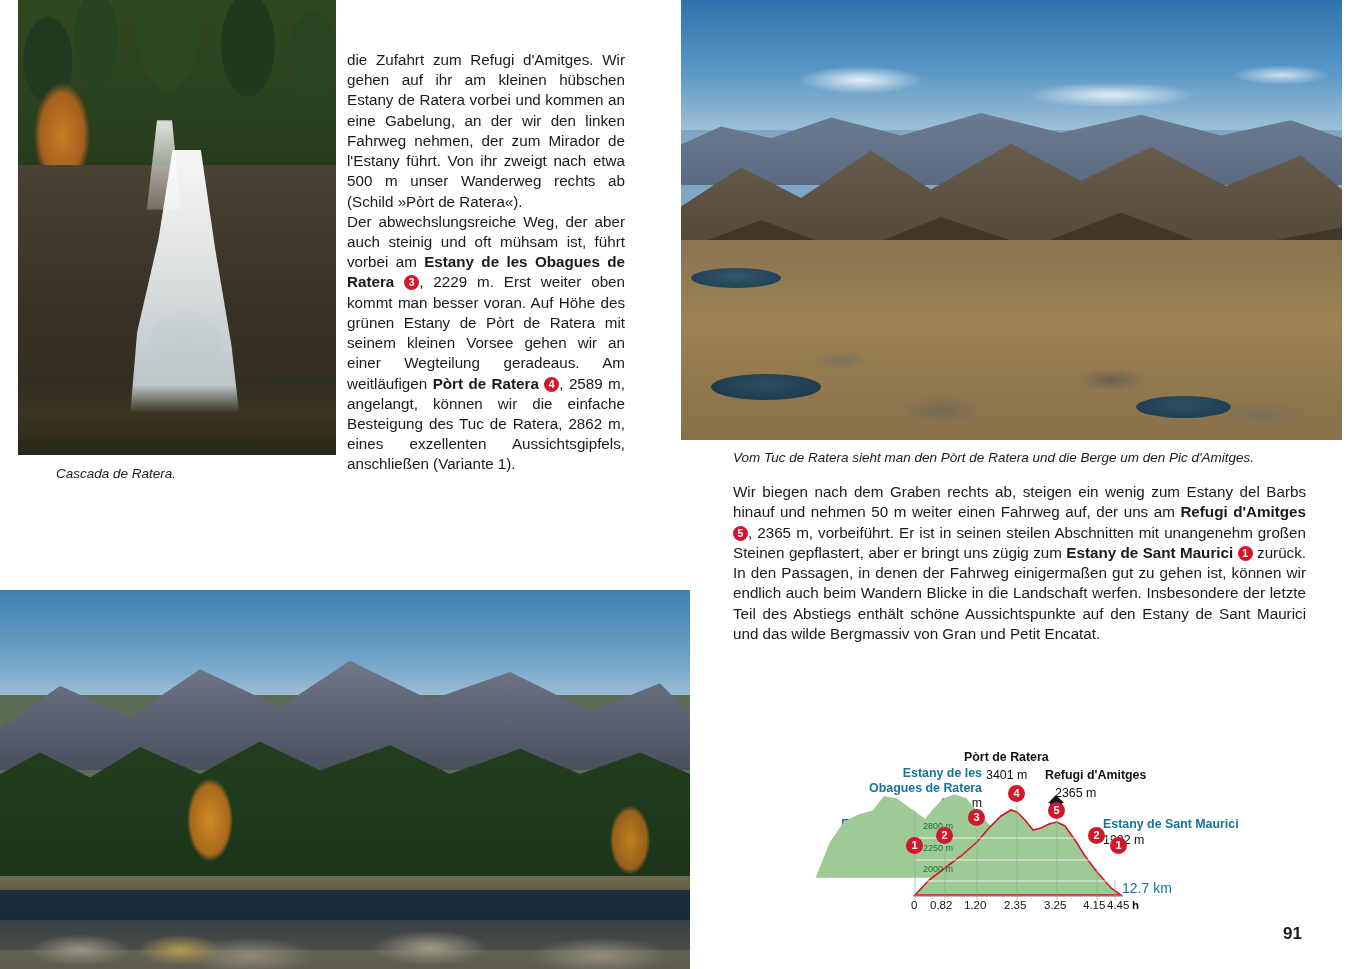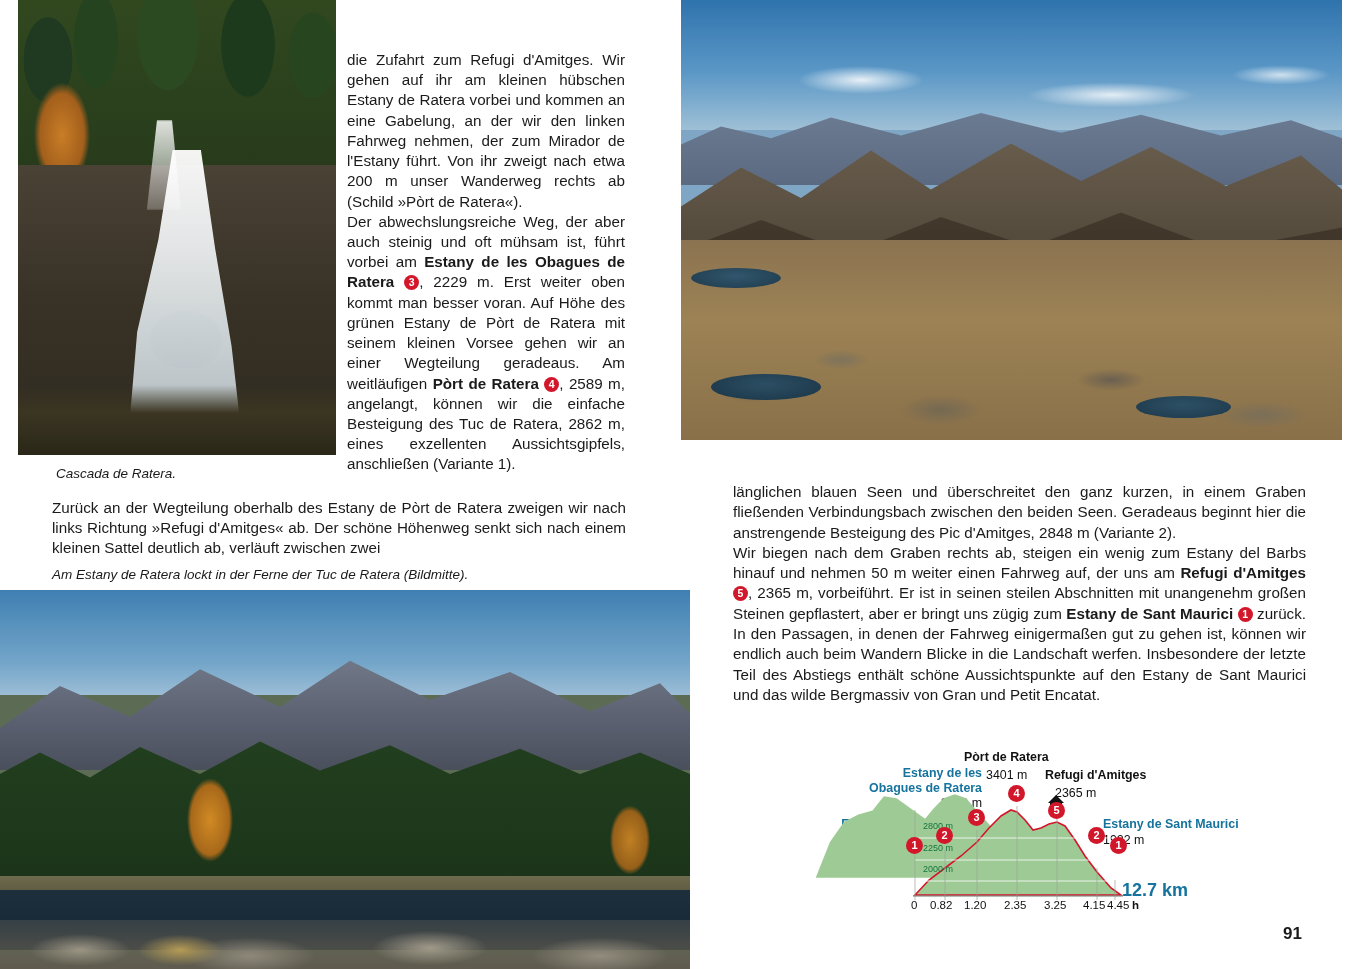--- a/index.html
+++ b/index.html
@@ -163,21 +163,21 @@
   
   .profile{position:absolute;left:733px;top:750px;width:575px;height:170px;}
   .lbl{position:absolute;font-size:12.4px;font-weight:bold;color:#15739e;line-height:1.2;}
   .lbl.black{color:#111;font-weight:bold;}
   .alt{position:absolute;font-size:12.4px;color:#111;font-weight:normal;line-height:1.2;}
   .mknum{
     position:absolute;width:17px;height:17px;border-radius:50%;background:#d3172b;
     color:#fff;font-size:11px;line-height:17px;text-align:center;font-weight:bold;
   }
   .axis-lbl{position:absolute;font-size:11.5px;color:#111;}
-  .km{position:absolute;font-size:18px;color:#15739e;font-weight:bold;}
+  .km{position:absolute;font-size:14px;color:#15739e;font-weight:normal;}
   .grid-lbl{position:absolute;font-size:9px;color:#16743f;}
 </style>
 </head>
 <body>
 
 <div class="page">
 
   <div class="photo-waterfall">
     <div class="wf">
       <div class="sky"></div>
@@ -187,27 +187,25 @@
       <div class="rockmass"></div>
       <div class="darkrock"></div>
       <div class="fall"></div>
       <div class="fall2"></div>
       <div class="shrub"></div>
     </div>
   </div>
   <div class="photo-caption cap-waterfall">Cascada de Ratera.</div>
 
   <div class="col-text">
-    <p>die Zufahrt zum Refugi d'Amitges. Wir gehen auf ihr am kleinen hübschen Estany de Ratera vorbei und kommen an eine Gabelung, an der wir den linken Fahrweg nehmen, der zum Mirador de l'Estany führt. Von ihr zweigt nach etwa 200 m unser Wanderweg rechts ab (Schild »Pòrt de Ratera«).</p>
+    <p>die Zufahrt zum Refugi d'Amitges. Wir gehen auf ihr am kleinen hübschen Estany de Ratera vorbei und kommen an eine Gabelung, an der wir den linken Fahrweg nehmen, der zum Mirador de l'Estany führt. Von ihr zweigt nach etwa 500 m unser Wanderweg rechts ab (Schild »Pòrt de Ratera«).</p>
     <p><span>Der abwechslungsreiche Weg, der aber auch steinig und oft mühsam ist, führt vorbei am </span><span class="bold">Estany de les Obagues de Ratera</span> <span class="mk">3</span><span>, 2229 m. Erst weiter oben kommt man besser voran. Auf Höhe des grünen Estany de Pòrt de Ratera mit seinem kleinen Vorsee gehen wir an einer Wegteilung geradeaus. Am weitläufigen </span><span class="bold">Pòrt de Ratera</span> <span class="mk">4</span><span>, 2589 m, angelangt, können wir die einfache Besteigung des Tuc de Ratera, 2862 m, eines exzellenten Aussichtsgipfels, anschließen (Variante 1).</span></p>
   </div>
 
-  <div class="span-text">Zurück an der Wegteilung oberhalb des Estany de Pòrt de Ratera zweigen wir nach links Richtung »Refugi d'Amitges« ab. Der schöne Höhenweg senkt sich nach einem kleinen Sattel deutlich ab, verläuft zwischen zwei</div>
-
-  <div class="photo-caption cap-estany">Am Estany de Ratera lockt in der Ferne der Tuc de Ratera (Bildmitte).</div>
+
 
   <div class="photo-lake">
     <div class="lk">
       <div class="sky"></div>
       <div class="mtn"></div>
       <div class="forest"></div>
       <div class="larch"></div>
       <div class="larch2"></div>
       <div class="shore"></div>
       <div class="water"></div>
@@ -223,23 +221,23 @@
       <div class="farridge"></div>
       <div class="mid"></div>
       <div class="shadowridge"></div>
       <div class="fg"></div>
       <div class="rocks"></div>
       <div class="lake1"></div>
       <div class="lake2"></div>
       <div class="lake3"></div>
     </div>
   </div>
+  <div class="photo-caption cap-pano">Vom Tuc de Ratera sieht man den Pòrt de Ratera und die Berge um den Pic d'Amitges.</div>
 
   <div class="right-text">
-    <p>länglichen blauen Seen und überschreitet den ganz kurzen, in einem Graben fließenden Verbindungsbach zwischen den beiden Seen. Geradeaus beginnt hier die anstrengende Besteigung des Pic d'Amitges, 2848 m (Variante 2).</p>
     <p><span>Wir biegen nach dem Graben rechts ab, steigen ein wenig zum Estany del Barbs hinauf und nehmen 50 m weiter einen Fahrweg auf, der uns am </span><span class="bold">Refugi d'Amitges</span> <span class="mk">5</span><span>, 2365 m, vorbeiführt. Er ist in seinen steilen Abschnitten mit unangenehm großen Steinen gepflastert, aber er bringt uns zügig zum </span><span class="bold">Estany de Sant Maurici</span> <span class="mk">1</span><span> zurück. In den Passagen, in denen der Fahrweg einigermaßen gut zu gehen ist, können wir endlich auch beim Wandern Blicke in die Landschaft werfen. Insbesondere der letzte Teil des Abstiegs enthält schöne Aussichtspunkte auf den Estany de Sant Maurici und das wilde Bergmassiv von Gran und Petit Encatat.</span></p>
   </div>
 
   <div class="profile">
 
     <div class="lbl black" style="left:231px;top:0px;">Pòrt de Ratera</div>
     <div class="alt" style="left:253px;top:18px;">3401 m</div>
 
     <div class="lbl" style="left:133px;top:16px;text-align:right;width:116px;">Estany de les</div>
     <div class="lbl" style="left:133px;top:31px;text-align:right;width:116px;">Obagues de Ratera</div>

